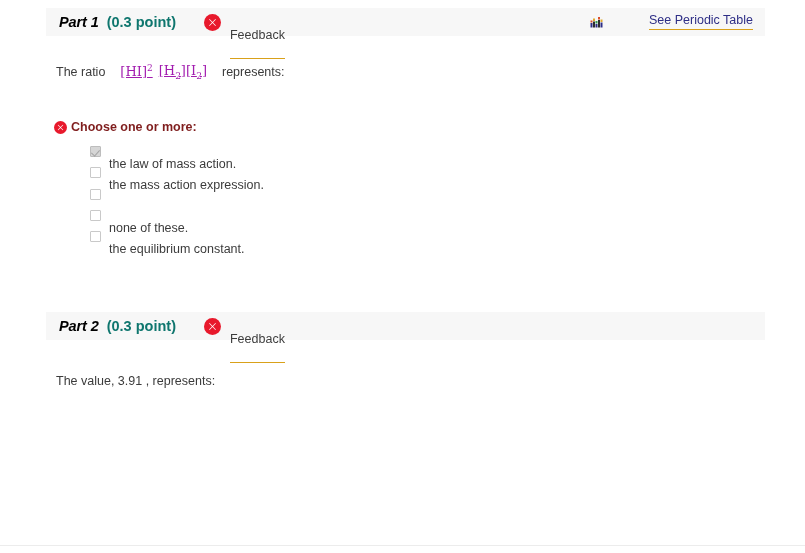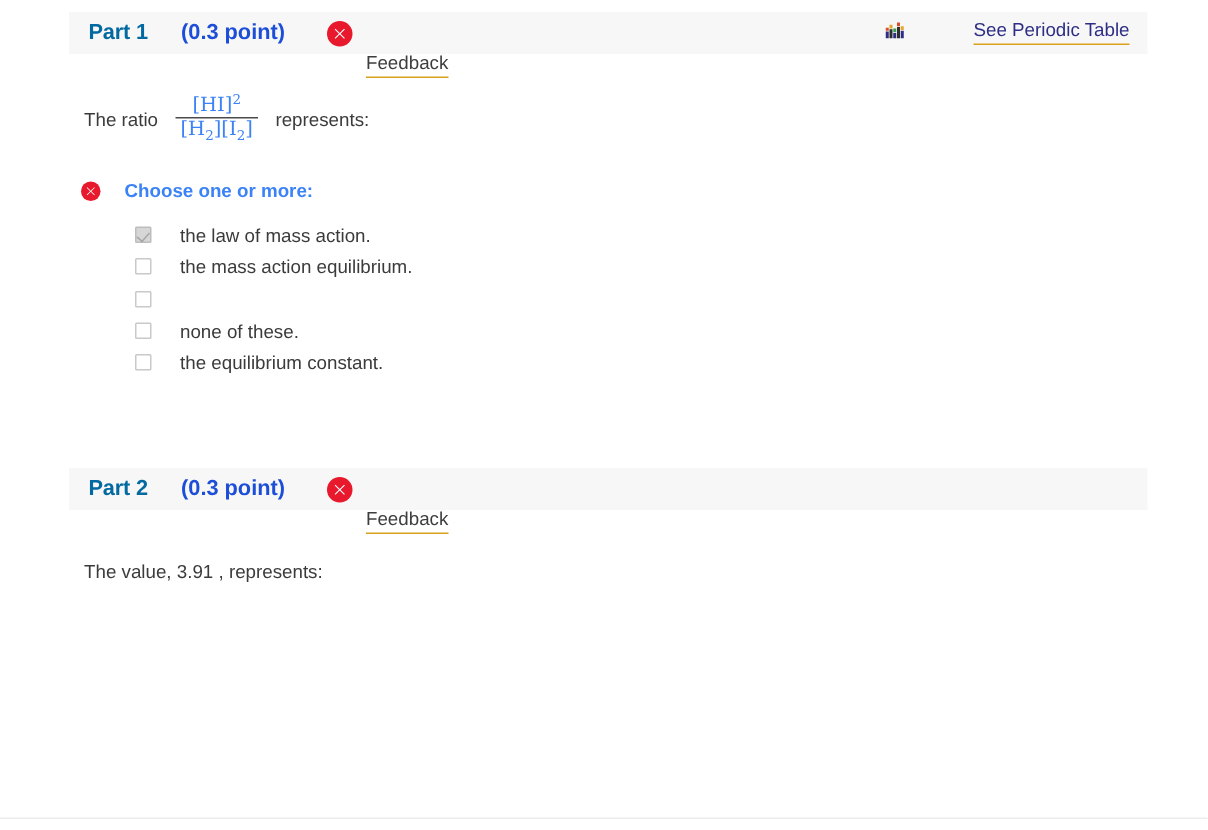--- a/index.html
+++ b/index.html
@@ -37,29 +37,30 @@
     display: flex;
     align-items: center;
     padding: 0 12px 0 13px;
     box-sizing: border-box;
     position: relative;
   }
 
   .part-title {
     font-size: 14.5px;
     font-weight: bold;
-    color: #0369a1;
+    color: #000000;
     letter-spacing: -0.1px;
     white-space: nowrap;
+    font-style: italic;
   }
   .part-points {
     font-size: 14.5px;
     font-weight: bold;
-    color: #1d4ed8;
-    margin-left: 22px;
+    color: #0f766e;
+    margin-left: 8px;
     white-space: nowrap;
   }
 
   
   .err-icon {
     display: inline-block;
     border-radius: 50%;
     background: #e8192c;
     position: relative;
     flex: 0 0 auto;
@@ -71,31 +72,31 @@
   .header-err {
     margin-left: 28px;
   }
 
   .feedback-link {
     margin-left: 9px;
     font-size: 12.5px;
     color: #3d3d3d;
     text-decoration: none;
     border-bottom: 1.6px solid #d9a11a;
-    padding-bottom: 1px;
+    padding-bottom: 15px;
     line-height: 1.1;
     cursor: pointer;
     white-space: nowrap;
     margin-top: 44px;
   }
 
   .periodic-link-wrap {
     margin-left: auto;
     display: flex;
-    align-items: flex-start;
+    align-items: center;
     gap: 42px;
   }
   .periodic-icon {
     width: 13px;
     height: 12px;
     margin-right: 4px;
     display: block;
     flex: 0 0 auto;
   }
   .periodic-text {
@@ -119,28 +120,29 @@
     white-space: nowrap;
   }
   #q1-line { left: 10px; top: 56px; }
   #q2-line { left: 10px; top: 62px; }
 
   .q-text { line-height: 1.2; }
 
   
   .fraction {
     display: inline-flex;
-    flex-direction: column;
+    flex-direction: row;
     align-items: center;
     margin: 0 12px;
     font-family: "DejaVu Serif", serif;
-    color: #3b82f6;
+    color: #a21caf;
     line-height: 1;
     position: relative;
     top: -1px;
+    text-decoration: underline;
   }
   .frac-num {
     font-size: 13px;
     padding: 0 3px 1px 3px;
     white-space: nowrap;
   }
   .frac-bar {
     width: 100%;
     height: 1px;
     background: #4a4a4a;
@@ -156,41 +158,42 @@
 
   
   .choose-row {
     position: absolute;
     display: flex;
     align-items: center;
   }
   #choose-1 { left: 8px; top: 112px; }
 
   .choose-label {
-    margin-left: 16px;
+    margin-left: 4px;
     font-size: 12.5px;
     font-weight: bold;
-    color: #3b82f6;
+    color: #7f1d1d;
     white-space: nowrap;
   }
 
   
   .options {
     position: absolute;
     left: 44px;
     list-style: none;
     margin: 0;
     padding: 0;
   }
   #options-1 { top: 138px; }
 
   .option-item {
     display: flex;
-    align-items: center;
+    align-items: flex-start;
     height: 21.3px;
+    flex-direction: column;
   }
 
   .cbox {
     width: 11px;
     height: 11px;
     border: 1px solid #c9c9c9;
     background: #ffffff;
     box-sizing: border-box;
     flex: 0 0 auto;
     position: relative;
@@ -285,21 +288,21 @@
       <span class="choose-label">Choose one or more:</span>
     </div>
 
     <ul class="options" id="options-1">
       <li class="option-item">
         <span class="cbox checked"></span>
         <span class="option-label">the law of mass action.</span>
       </li>
       <li class="option-item">
         <span class="cbox"></span>
-        <span class="option-label">the mass action equilibrium.</span>
+        <span class="option-label">the mass action expression.</span>
       </li>
       <li class="option-item">
         <span class="cbox"></span>
       </li>
       <li class="option-item">
         <span class="cbox"></span>
         <span class="option-label">none of these.</span>
       </li>
       <li class="option-item">
         <span class="cbox"></span>

